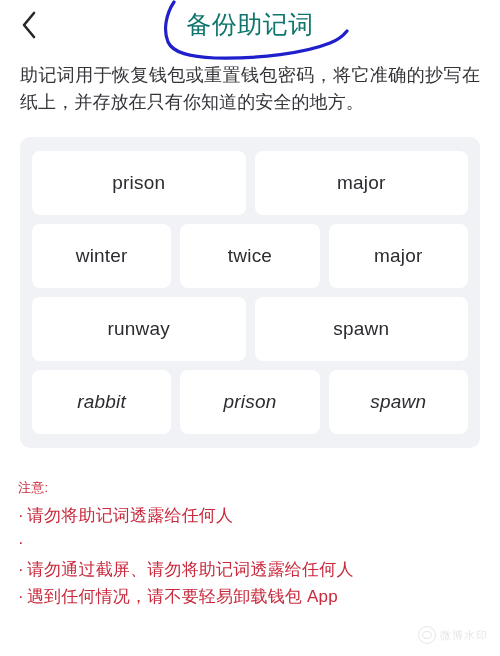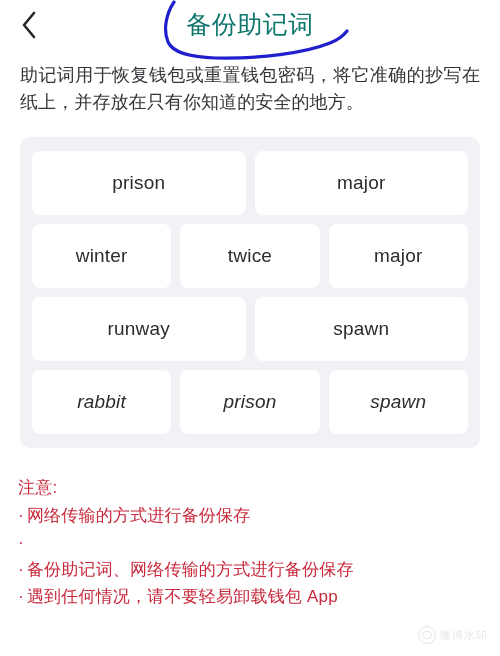--- a/index.html
+++ b/index.html
@@ -88,21 +88,21 @@
     color: #2b2c30;
     letter-spacing: 0.2px;
   }
 
   
   .warn {
     margin: 26px 18px 0 18px;
     color: #c8293c;
   }
   .warn-title {
-    font-size: 17px;
+    font-size: 13px;
     line-height: 28px;
     letter-spacing: 0.3px;
   }
   .warn-item {
     font-size: 17px;
     line-height: 27px;
     letter-spacing: 0.2px;
     display: flex;
     align-items: baseline;
   }
@@ -186,28 +186,28 @@
     <div class="word-chip">prison</div>
     <div class="word-chip">spawn</div>
   </div>
 </div>
 
 <div class="warn">
   <div class="warn-title">注意:</div>
 
   <div class="warn-item">
     <span class="warn-dot">·</span>
-    <span>网络传输的方式进行备份保存</span>
-  </div>
-  <div class="warn-item">
-    <span class="warn-dot">·</span>
-  </div>
-  <div class="warn-item">
-    <span class="warn-dot">·</span>
-    <span>备份助记词、网络传输的方式进行备份保存</span>
+    <span>请勿将助记词透露给任何人</span>
+  </div>
+  <div class="warn-item">
+    <span class="warn-dot">·</span>
+  </div>
+  <div class="warn-item">
+    <span class="warn-dot">·</span>
+    <span>请勿通过截屏、请勿将助记词透露给任何人</span>
   </div>
   <div class="warn-item">
     <span class="warn-dot">·</span>
     <span>遇到任何情况，请不要轻易卸载钱包 App</span>
   </div>
 </div>
 
 <div class="watermark">
   <span class="wm-logo"></span>
   <span class="wm-text">微博水印</span>

